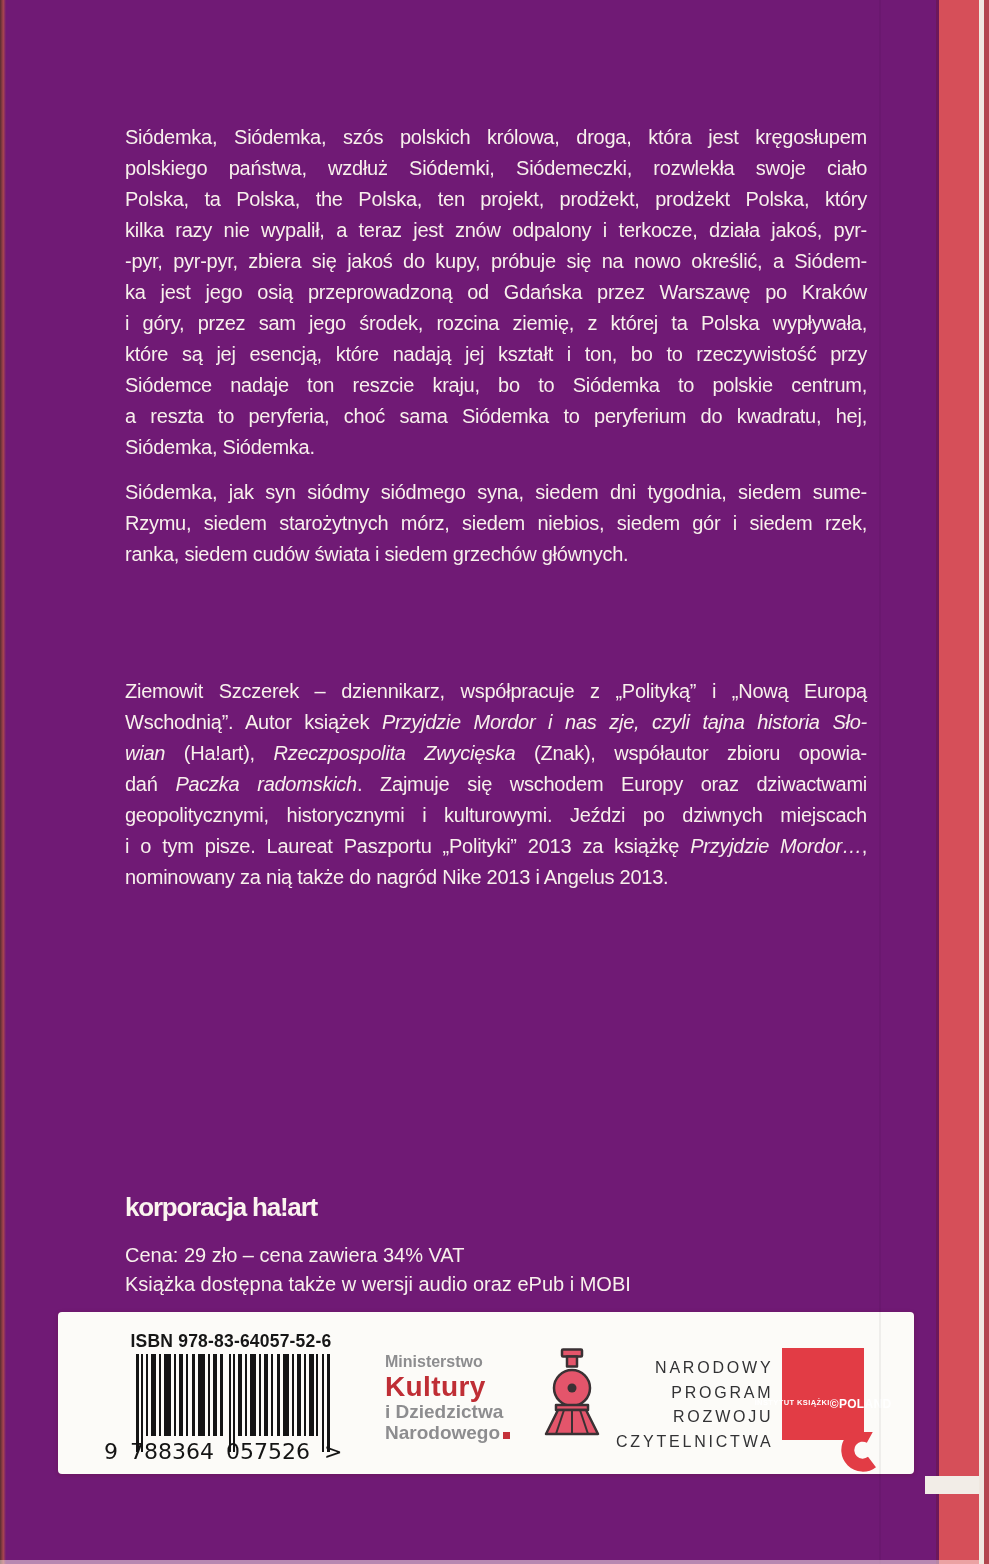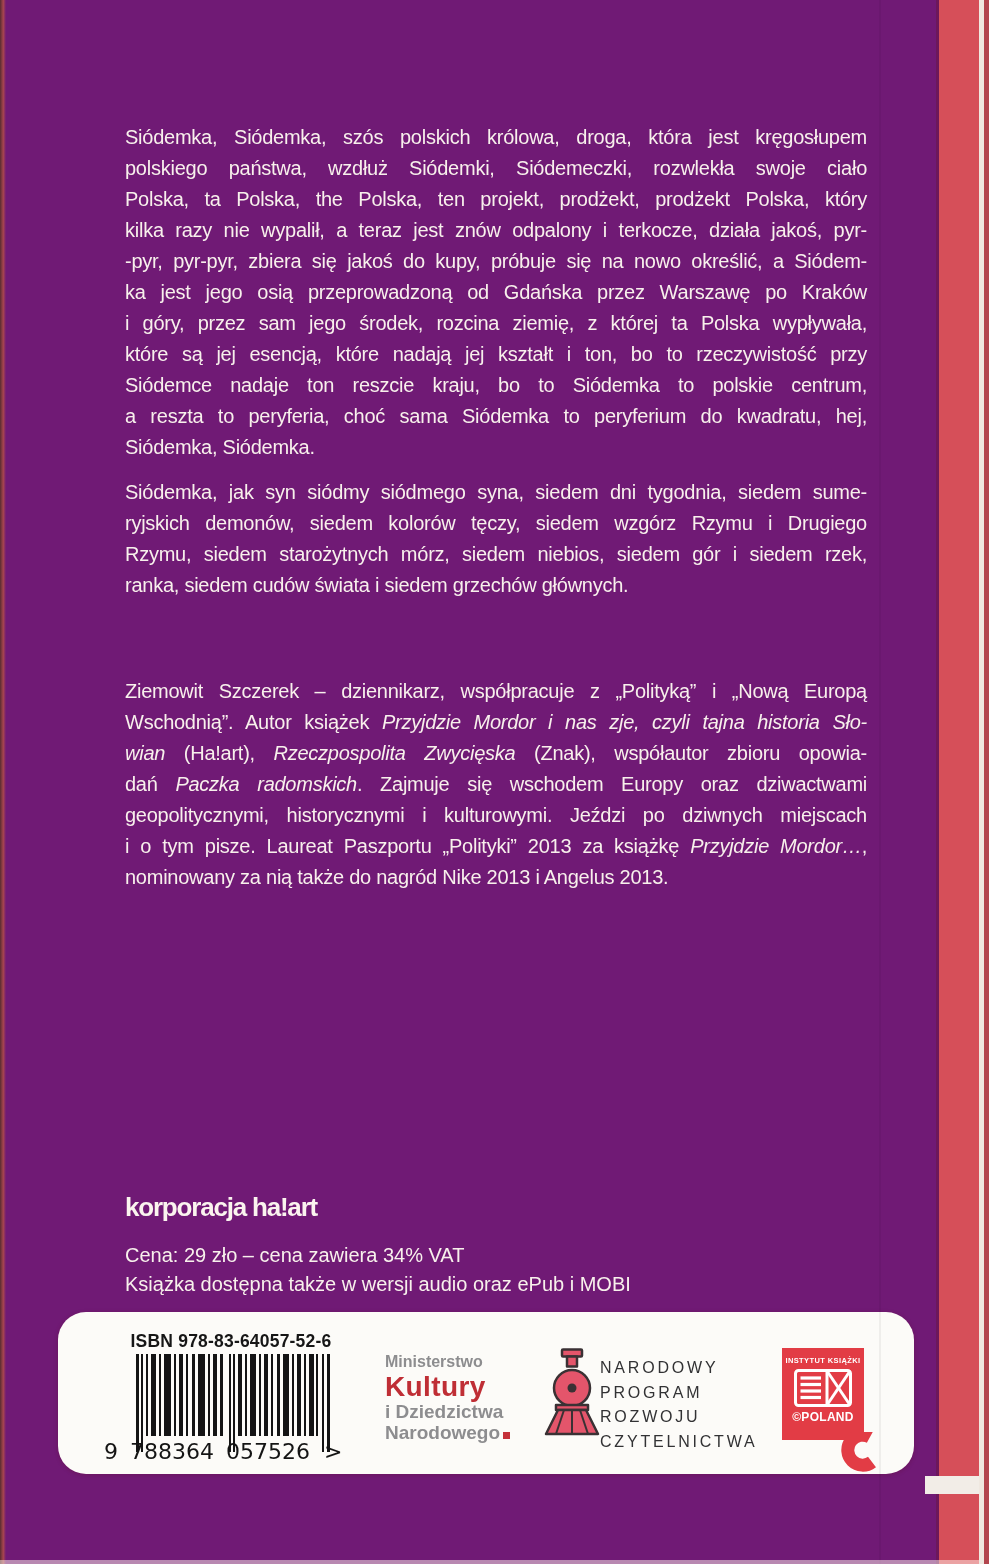--- a/index.html
+++ b/index.html
@@ -26,21 +26,21 @@
   .publisher{
     position:absolute;left:125px;top:1192px;
     color:#fbf4ef;font-size:26px;font-weight:800;letter-spacing:-1.2px;
   }
   .meta{position:absolute;left:125px;color:#f8f1ec;font-size:20px;line-height:29px;}
   .price{top:1241px;}
   .avail{top:1270px;}
   
   .sticker{
     position:absolute;left:58px;top:1312px;width:856px;height:162px;
-    background:#fcfbf8;border-radius:28px;
+    background:#fcfbf8;border-radius:4px;
     box-shadow:0 1px 4px rgba(90,10,15,.25);
   }
   .isbn-text{
     position:absolute;left:72px;top:19px;width:202px;text-align:center;
     font-size:17.5px;font-weight:600;color:#161616;letter-spacing:.2px;
   }
   .barcode{position:absolute;left:78px;top:42px;}
   .digits{
     position:absolute;left:46px;top:127px;display:flex;
     font-family:"DejaVu Sans",sans-serif;font-size:22px;color:#141414;
@@ -49,28 +49,28 @@
   .digits .arrow{margin-right:0;margin-left:2px;}
   
   .ministry{position:absolute;left:327px;top:40px;font-weight:700;}
   .m1{font-size:16px;color:#8d8d8f;line-height:20px;}
   .m2{font-size:28px;color:#bf2e35;line-height:29px;letter-spacing:.4px;}
   .m3{font-size:19px;color:#8d8d8f;line-height:21px;}
   .m4{font-size:19px;color:#8d8d8f;line-height:21px;}
   .reddot{display:inline-block;width:7px;height:7px;background:#c5313a;margin-left:3px;}
   .loco{position:absolute;left:482px;top:36px;}
   .nprc{
-    position:absolute;left:542px;top:44px;
+    position:absolute;left:558px;top:44px;
     font-size:16px;letter-spacing:2.8px;line-height:24.5px;
-    color:#323234;font-weight:500;white-space:nowrap;
+    color:#323234;font-weight:500;white-space:nowrap;text-align:right;
   }
   .instytut{
     position:absolute;left:724px;top:36px;width:82px;height:92px;
-    background:#e23c45;display:flex;flex-direction:column;align-items:center;
-    padding-top:8px;box-sizing:border-box;
+    background:#e23c45;display:flex;align-items:center;
+    padding-top:16px;box-sizing:border-box;justify-content:center;
   }
   .inst-title{font-size:7.5px;font-weight:700;color:#fff;letter-spacing:.4px;white-space:nowrap;}
   .inst-icon{margin-top:4px;}
   .inst-cap{font-size:12px;font-weight:800;color:#fff;margin-top:3px;letter-spacing:.3px;}
   .curl{position:absolute;left:779px;top:120px;}
   
   .edge{position:absolute;top:0;height:100%;}
   .left-edge{left:0;width:6px;background:linear-gradient(to right,#572c31,#a8454e 55%,rgba(168,69,78,0));}
   .faint-line{left:879px;width:2px;background:rgba(0,0,0,.05);}
   .right-band{left:939px;width:40px;background:#d64f59;}
@@ -93,21 +93,20 @@
       <div class="jline">-pyr, pyr-pyr, zbiera się jakoś do kupy, próbuje się na nowo określić, a Siódem-</div>
       <div class="jline">ka jest jego osią przeprowadzoną od Gdańska przez Warszawę po Kraków</div>
       <div class="jline">i góry, przez sam jego środek, rozcina ziemię, z której ta Polska wypływała,</div>
       <div class="jline">które są jej esencją, które nadają jej kształt i ton, bo to rzeczywistość przy</div>
       <div class="jline">Siódemce nadaje ton reszcie kraju, bo to Siódemka to polskie centrum,</div>
       <div class="jline">a reszta to peryferia, choć sama Siódemka to peryferium do kwadratu, hej,</div>
       <div class="jline jlast">Siódemka, Siódemka.</div>
     </div>
   <div class="blurb p2">
       <div class="jline">Siódemka, jak syn siódmy siódmego syna, siedem dni tygodnia, siedem sume-</div>
-      <div class="jline">ryjskich demonów, siedem kolorów tęczy, siedem wzgórz Rzymu i Drugiego</div>
       <div class="jline">Rzymu, siedem starożytnych mórz, siedem niebios, siedem gór i siedem rzek,</div>
       <div class="jline jlast">ranka, siedem cudów świata i siedem grzechów głównych.</div>
     </div>
   <div class="blurb bio">
       <div class="jline">Ziemowit Szczerek – dziennikarz, współpracuje z „Polityką” i „Nową Europą</div>
       <div class="jline">Wschodnią”. Autor książek <i>Przyjdzie Mordor i nas zje, czyli tajna historia Sło-</i></div>
       <div class="jline"><i>wian</i> (Ha!art), <i>Rzeczpospolita Zwycięska</i> (Znak), współautor zbioru opowia-</div>
       <div class="jline">dań <i>Paczka radomskich</i>. Zajmuje się wschodem Europy oraz dziwactwami</div>
       <div class="jline">geopolitycznymi, historycznymi i kulturowymi. Jeździ po dziwnych miejscach</div>
       <div class="jline">i o tym pisze. Laureat Paszportu „Polityki” 2013 za książkę <i>Przyjdzie Mordor…</i>,</div>

